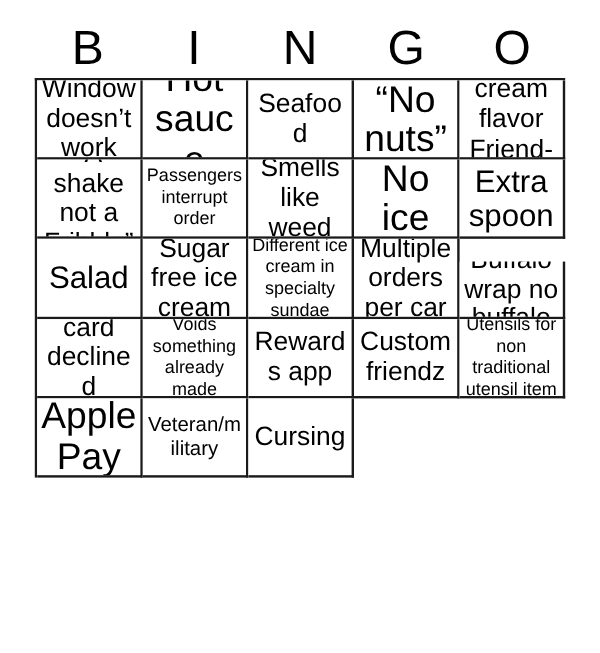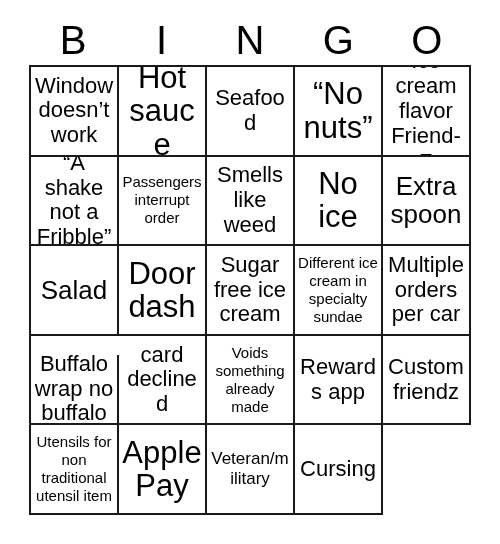--- a/index.html
+++ b/index.html
@@ -36,21 +36,21 @@
     font-weight: 400;
     line-height: 1;
     letter-spacing: 0px;
     color: #000;
   }
   #grid {
     position: absolute;
     left: 29px;
     top: 65px;
     width: 442px;
-    height: 450px;
+    height: 333px;
     display: grid;
     grid-template-columns: repeat(5, 1fr);
     grid-template-rows: repeat(5, 1fr);
     border-top: 2px solid #1a1a1a;
     border-left: 2px solid #1a1a1a;
     box-sizing: border-box;
   }
   .cell {
     border-right: 2px solid #1a1a1a;
     border-bottom: 2px solid #1a1a1a;
@@ -121,23 +121,20 @@
         <span class="cell-text fs-xl">No ice</span>
       </div>
     <div class="cell" style="border-color: rgb(26, 26, 26);">
         <span class="cell-text fs-lg">Extra spoon</span>
       </div>
 
     <div class="cell" style="border-color: rgb(26, 26, 26);">
         <span class="cell-text fs-lg">Salad</span>
       </div>
     <div class="cell" style="border-color: rgb(26, 26, 26);">
-        <span class="cell-text fs-xl">Door dash</span>
-      </div>
-    <div class="cell" style="border-color: rgb(26, 26, 26);">
         <span class="cell-text fs-md">Sugar free ice cream</span>
       </div>
     <div class="cell" style="border-color: rgb(26, 26, 26);">
         <span class="cell-text fs-xs">Different ice cream in specialty sundae</span>
       </div>
 
     <div class="cell" style="border-color: rgb(26, 26, 26);">
         <span class="cell-text fs-md">Multiple orders per car</span>
       </div>
     <div class="cell" style="border-color: rgb(26, 26, 26); margin-top: 19px;">

